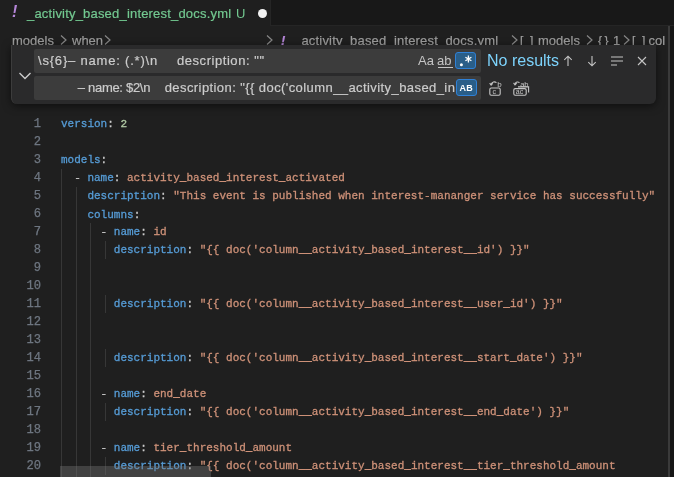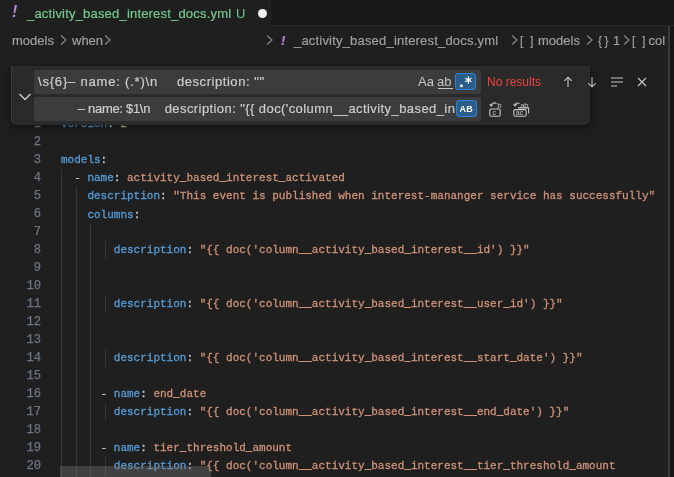--- a/index.html
+++ b/index.html
@@ -23,27 +23,27 @@
 
 #editor { position:absolute; left:0; top:52px; width:669px; height:425px; background:#1f1f1f; overflow:hidden; }
 .ln { position:absolute; left:0; width:41px; text-align:right; font-family:"Liberation Mono",monospace; font-size:12.1px; line-height:18px; color:#6e7681; -webkit-text-stroke:0.25px; }
 .cl { position:absolute; left:61px; font-family:"Liberation Mono",monospace; font-size:11px; line-height:18px; color:#cccccc; white-space:pre; -webkit-text-stroke:0.3px; }
 .k { color:#569cd6; }
 .s { color:#ce9178; }
 .n { color:#b5cea8; }
 .guide { position:absolute; width:1px; background:#373737; }
 #hscroll { position:absolute; left:60px; top:414px; width:151px; height:11px; background:rgba(121,121,121,0.38); }
 
-#fw { position:absolute; left:11px; top:66px; width:579px; height:59px; background:#2a2a2b; border-radius:0 0 6px 6px; box-shadow:0 2px 8px rgba(0,0,0,0.55); border-left:1px solid #3c3c3c; }
+#fw { position:absolute; left:11px; top:45px; width:645px; height:59px; background:#2a2a2b; border-radius:0 0 6px 6px; box-shadow:0 2px 8px rgba(0,0,0,0.55); border-left:1px solid #3c3c3c; }
 #fw .inp { position:absolute; left:22px; width:447px; height:24px; background:#3c3c3c; border-radius:2px; }
 #fw .itext { position:absolute; left:4px; top:0; height:24px; line-height:24px; font-size:13px; color:#cccccc; white-space:pre; -webkit-text-stroke:0.2px; }
 #fw .chev { position:absolute; left:16px; top:76px; }
 #fw .optbox { position:absolute; width:20.5px; height:17.5px; background:#2a5e88; border:1px solid #2f81d7; border-radius:3px; color:#ffffff; text-align:center; }
 #fw .ico { position:absolute; color:#c5c5c5; }
-#fw .nores { position:absolute; left:475px; top:3px; height:24px; line-height:24px; font-size:12px; color:#ef4444; }
+#fw .nores { position:absolute; left:475px; top:3px; height:24px; line-height:24px; font-size:16px; color:#7dd3fc; }
 svg { display:block; }
 </style>
 </head>
 <body>
 
 <div id="tabstrip">
   <div id="tab">
     <span class="bang">!</span>
     <span class="fname">_activity_based_interest_docs.yml</span>
     <span class="u">U</span>
@@ -93,20 +93,21 @@
   <div class="guide" style="left:104.5px; top:350.5px; height:18px;"></div>
   <div class="guide" style="left:104.5px; top:404.5px; height:18px;"></div>
 
   <div class="ln" style="top:62.5px">1<br>2<br>3<br>4<br>5<br>6<br>7<br>8<br>9<br>10<br>11<br>12<br>13<br>14<br>15<br>16<br>17<br>18<br>19<br>20</div>
 
   <div class="cl" style="top:62.5px"><span class="k">version</span>: <span class="n">2</span></div>
   <div class="cl" style="top:98.5px"><span class="k">models</span>:</div>
   <div class="cl" style="top:116.5px">  - <span class="k">name</span>: <span class="s">activity_based_interest_activated</span></div>
   <div class="cl" style="top:134.5px">    <span class="k">description</span>: <span class="s">"This event is published when interest-mananger service has successfully"</span></div>
   <div class="cl" style="top:154px">    <span class="k">columns</span>:</div>
+  <div class="cl" style="top:170.5px">      - <span class="k">name</span>: <span class="s">id</span></div>
   <div class="cl" style="top:188.5px">        <span class="k">description</span>: <span class="s">"{{ doc('column__activity_based_interest__id') }}"</span></div>
   <div class="cl" style="top:242.5px">        <span class="k">description</span>: <span class="s">"{{ doc('column__activity_based_interest__user_id') }}"</span></div>
   <div class="cl" style="top:296.5px">        <span class="k">description</span>: <span class="s">"{{ doc('column__activity_based_interest__start_date') }}"</span></div>
   <div class="cl" style="top:332.5px">      - <span class="k">name</span>: <span class="s">end_date</span></div>
   <div class="cl" style="top:350.5px">        <span class="k">description</span>: <span class="s">"{{ doc('column__activity_based_interest__end_date') }}"</span></div>
   <div class="cl" style="top:386.5px">      - <span class="k">name</span>: <span class="s">tier_threshold_amount</span></div>
   <div class="cl" style="top:404.5px">        <span class="k">description</span>: <span class="s">"{{ doc('column__activity_based_interest__tier_threshold_amount</span></div>
 
   <div id="hscroll"></div>
 </div>
@@ -142,21 +143,21 @@
 
   <svg class="abs" style="left:597px; top:8px" width="16" height="16" viewBox="0 0 16 16">
     <path d="M2 4 H14 M2 8 H14 M2 12 H8" stroke="#c5c5c5" stroke-width="1.1" fill="none"></path>
   </svg>
 
   <svg class="abs" style="left:622px; top:8px" width="16" height="16" viewBox="0 0 16 16">
     <path d="M4 4 L12 12 M12 4 L4 12" stroke="#c5c5c5" stroke-width="1.1" fill="none"></path>
   </svg>
 
   <div class="inp" style="top:30.5px">
-    <div class="itext" style="left:43.8px; letter-spacing:-0.3px">– name: $1\n</div>
+    <div class="itext" style="left:43.8px; letter-spacing:-0.3px">– name: $2\n</div>
     <div class="itext" style="left:130.7px; letter-spacing:0.42px">description: "{{ doc('column__activity_based_in</div>
     <div class="optbox" style="left:422px; top:3px; font-size:9px; font-weight:bold; line-height:17px; letter-spacing:0.3px;">AB</div>
   </div>
 
   <svg class="abs" style="left:476px; top:35px" width="16" height="16" viewBox="0 0 16 16">
     <path d="M8.5 2.6 C6.5 1.2 4 1.8 3.2 4.2" stroke="#c5c5c5" stroke-width="1.1" fill="none"></path>
     <path d="M1.7 3.1 L3.1 5.1 L4.7 3.3" stroke="#c5c5c5" stroke-width="1.1" fill="none"></path>
     <text x="9.2" y="7.4" font-size="8" fill="#c5c5c5" font-family="Liberation Sans">b</text>
     <rect x="1.8" y="8" width="10.4" height="7.2" rx="1.4" stroke="#c5c5c5" stroke-width="1.1" fill="none"></rect>
     <text x="4.6" y="13.9" font-size="7" fill="#c5c5c5" font-family="Liberation Sans">c</text>

